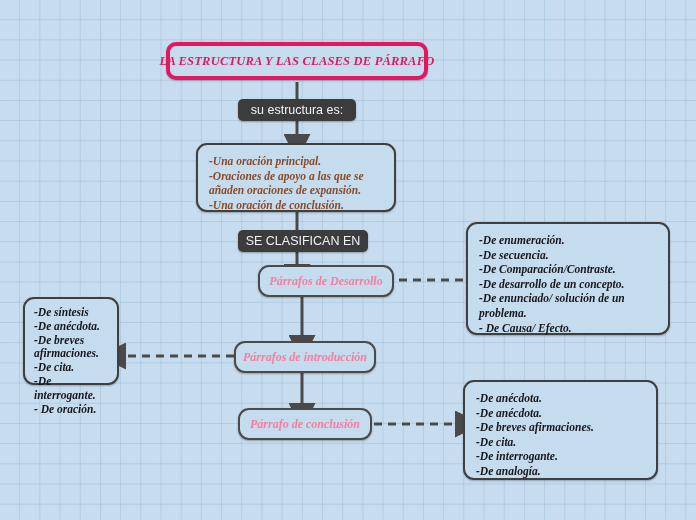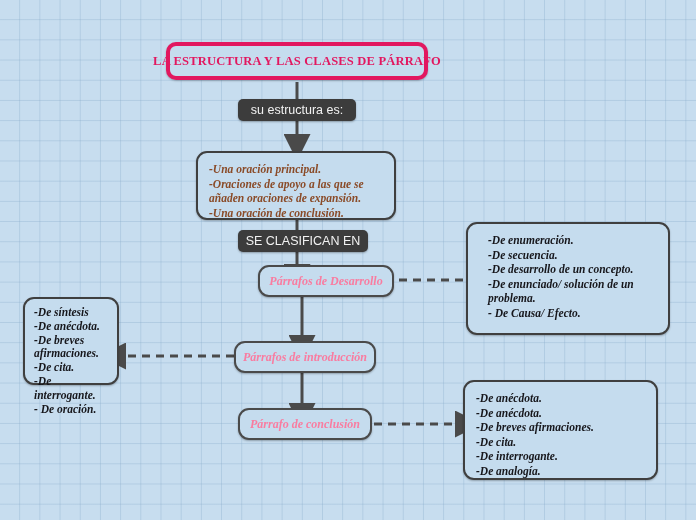--- a/index.html
+++ b/index.html
@@ -43,20 +43,21 @@
     border: 4px solid #e2175f;
     border-radius: 10px;
     box-shadow: 0 1px 2px rgba(0,0,0,0.25);
     display: flex;
     align-items: center;
     justify-content: center;
   }
   .title-node .txt {
     font-family: "Liberation Serif", serif;
     font-weight: bold;
+    font-style: italic;
     font-size: 12.5px;
     color: #e2175f;
     letter-spacing: 0.2px;
     white-space: nowrap;
   }
 
   
   .pill {
     position: absolute;
     box-sizing: border-box;
@@ -142,41 +143,42 @@
   </svg>
 
   <div class="node title-node" style="left:166px; top:42px; width:262px; height:38px;">
     <span class="txt">LA ESTRUCTURA Y LAS CLASES DE PÁRRAFO</span>
   </div>
 
   <div class="pill" style="left:238px; top:99px; width:118px; height:22px;">
     <span>su estructura es:</span>
   </div>
 
-  <div class="node box" style="left:196px; top:143px; width:200px; height:69px;margin-top:8px;">
+  <div class="node box" style="left:196px; top:143px; width:200px; height:69px;">
     <div class="box-list">
       <div>-Una oración principal.</div>
       <div>-Oraciones de apoyo a las que se</div>
       <div>añaden oraciones de expansión.</div>
       <div>-Una oración de conclusión.</div>
     </div>
   </div>
 
   <div class="pill" style="left:238px; top:230px; width:130px; height:22px;">
     <span>SE CLASIFICAN EN</span>
   </div>
 
   <div class="node pinknode" style="left:238px; top:265px; width:136px; height:32px;margin-left:20px;">
     <span class="txt">Párrafos de Desarrollo</span>
   </div>
 
-  <div class="node box" style="left:466px; top:222px; width:204px; height:113px;padding-left:9px;">
+  <div class="node box" style="left:466px; top:222px; width:204px; height:113px;">
     <div class="box-list dark-text">
       <div>-De enumeración.</div>
       <div>-De secuencia.</div>
+      <div>-De Comparación/Contraste.</div>
       <div>-De desarrollo de un concepto.</div>
       <div>-De enunciado/ solución de un</div>
       <div>problema.</div>
       <div>- De Causa/ Efecto.</div>
     </div>
   </div>
 
   <div class="node pinknode" style="left:234px; top:341px; width:142px; height:32px;">
     <span class="txt">Párrafos de introducción</span>
   </div>

